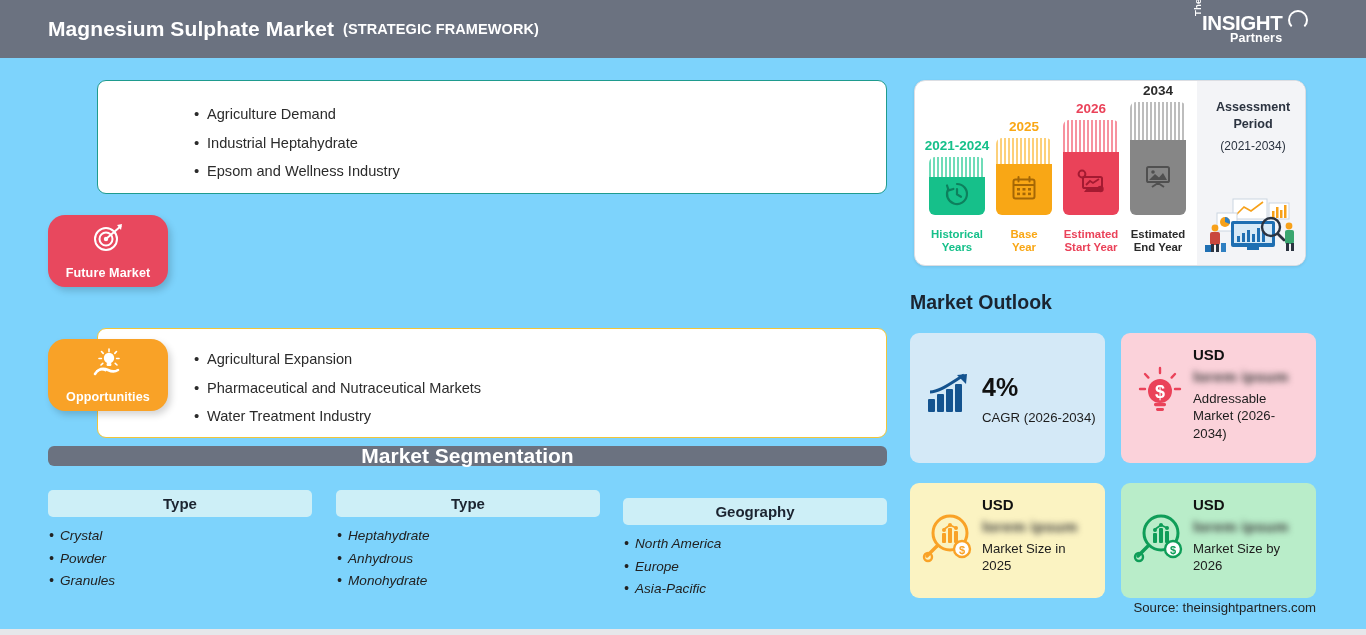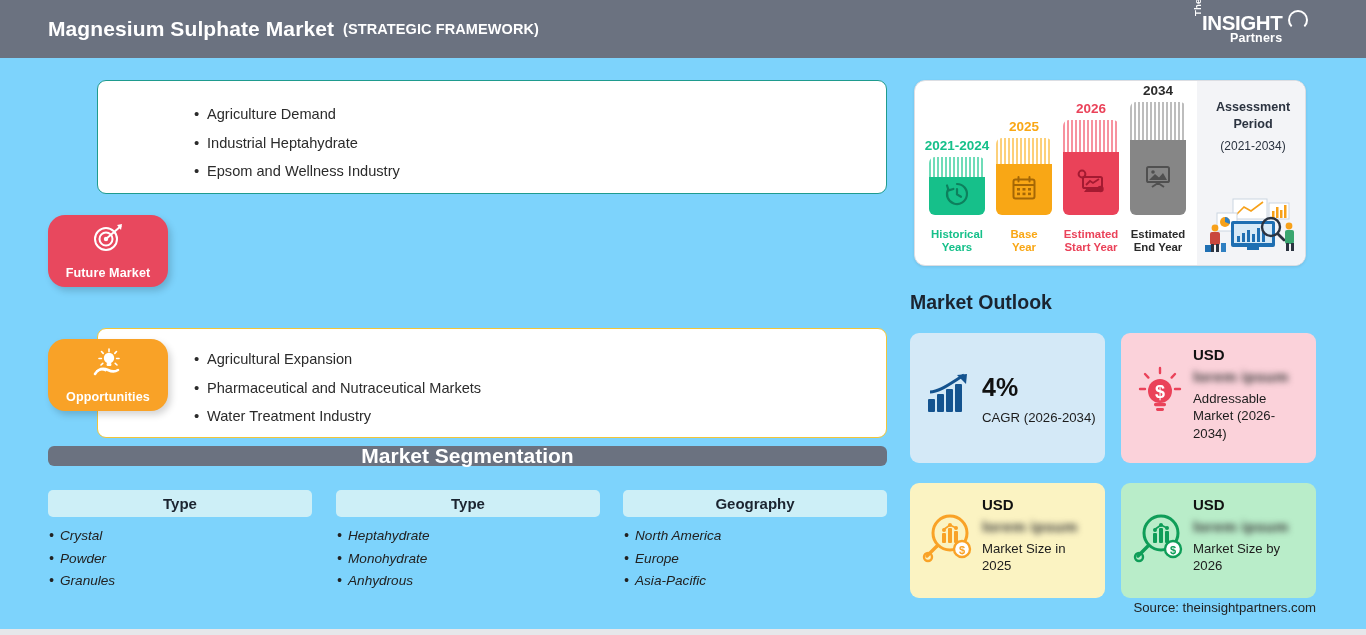--- a/index.html
+++ b/index.html
@@ -83,21 +83,21 @@
   
   .seg-header {
     position: absolute; left: 48px; top: 446px; width: 839px; height: 20px;
     background: #6b7280; border-radius: 6px; color: #fff;
     font-size: 21px; font-weight: bold;
     display: flex; align-items: center; justify-content: center;
   }
   .seg-col { position: absolute; top: 490px; width: 264px; }
   #seg-col-0 { left: 48px; }
   #seg-col-1 { left: 336px; }
-  #seg-col-2 { left: 623px; }
+  #seg-col-2 { left: 623px; margin-top: 8px; }
   .seg-pill {
     width: 100%; height: 27px; background: #cdeff7; border-radius: 5px;
     display: flex; align-items: center; justify-content: center;
     font-size: 15px; font-weight: bold; color: #1b2430;
   }
   .seg-items { margin-top: 12px; }
   .seg-items li {
     list-style: none; font-size: 13.6px; color: #222; line-height: 1;
     margin-bottom: 9px; position: relative; padding-left: 12px; white-space: nowrap; font-style: italic;
   }
@@ -242,22 +242,22 @@
     <ul class="seg-items">
       <li>Crystal</li>
       <li>Powder</li>
       <li>Granules</li>
     </ul>
   </div>
   <div class="seg-col" id="seg-col-1">
     <div class="seg-pill">Type</div>
     <ul class="seg-items">
       <li>Heptahydrate</li>
+      <li>Anhydrous</li>
       <li>Monohydrate</li>
-      <li>Anhydrous</li>
     </ul>
   </div>
   <div class="seg-col" id="seg-col-2">
     <div class="seg-pill">Geography</div>
     <ul class="seg-items">
       <li>North America</li>
       <li>Europe</li>
       <li>Asia-Pacific</li>
     </ul>
   </div>

